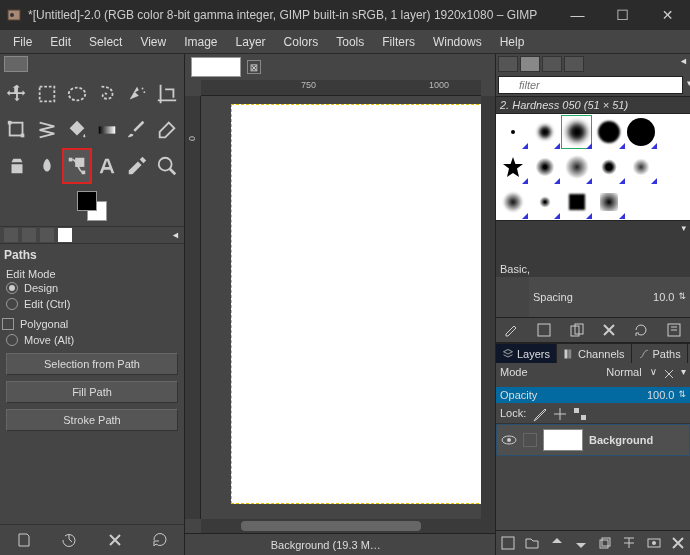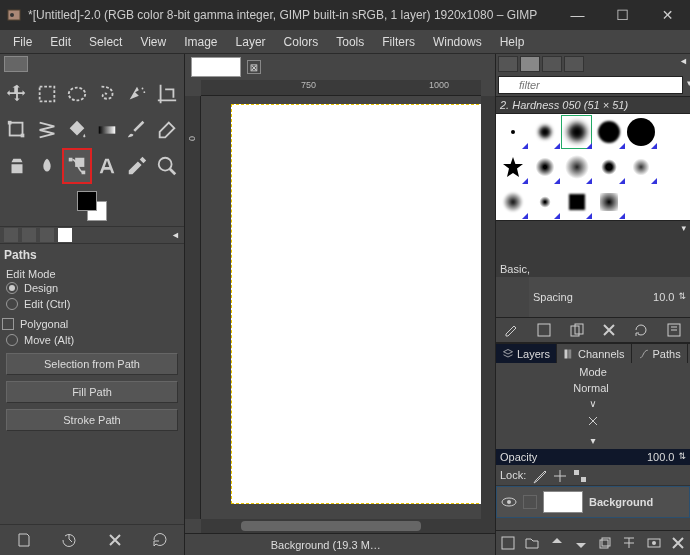--- a/index.html
+++ b/index.html
@@ -86,25 +86,25 @@
 .basic-row { display:flex; padding:2px 4px; background:#3a3a3a; border-top:1px solid #222;}
 .basic-row span:first-child { flex:1;margin-top:40px; }
 .spacing-row { display:flex; padding:14px 4px; background:#4a4a4a;margin-left:33px; }
 .spacing-row .lab { flex:1; }
 .icon-row { display:flex; padding:4px; gap:8px; border-top:1px solid #222; border-bottom:1px solid #222; justify-content:space-around; }
 .icon-row .ir { width:16px; height:16px; }
 
 .layer-tabs { display:flex; height:20px; border-top:1px solid #222;}
 .layer-tabs .lt { display:flex; align-items:center; gap:3px; padding:2px 6px; font-size:11px; border-right:1px solid #222; }
 .layer-tabs .lt.active { background:#0f172a; }
-.mode-row { display:flex; padding:3px 4px; align-items:center; gap:4px;flex-direction:column; }
+.mode-row { display:flex; padding:3px 4px; gap:4px; }
 .mode-row .mlab { font-size:11px; }
 .mode-row .msel { flex:1; text-align:right; padding-right:4px; }
 .mode-row .arrow { font-size:10px; }
-.opacity-row { display:flex; padding:2px 4px; background:#0f172a; }
+.opacity-row { display:flex; padding:2px 4px; background:#0369a1; }
 .opacity-row .olab { flex:1; }
 .lock-row { display:flex; padding:3px 4px; align-items:center; gap:6px; }
 .lock-row .li { width:14px; height:14px; }
 .layer-list { flex:1; background:#454545; border-top:1px solid #333; }
 .layer-item { display:flex; align-items:center; gap:6px; padding:4px; background:#4f4f4f; border:1px solid #2a4f6f; }
 .eye { width:16px; height:16px; display:flex; align-items:center; justify-content:center; }
 .link { width:14px; height:14px; border:1px solid #666; }
 .layer-thumb { width:40px; height:22px; background:#fff; border:1px solid #888; }
 .layer-name { font-weight:bold; font-size:11px; }
 .layer-footer { display:flex; padding:4px; gap:8px; border-top:1px solid #222; justify-content:space-around;}

